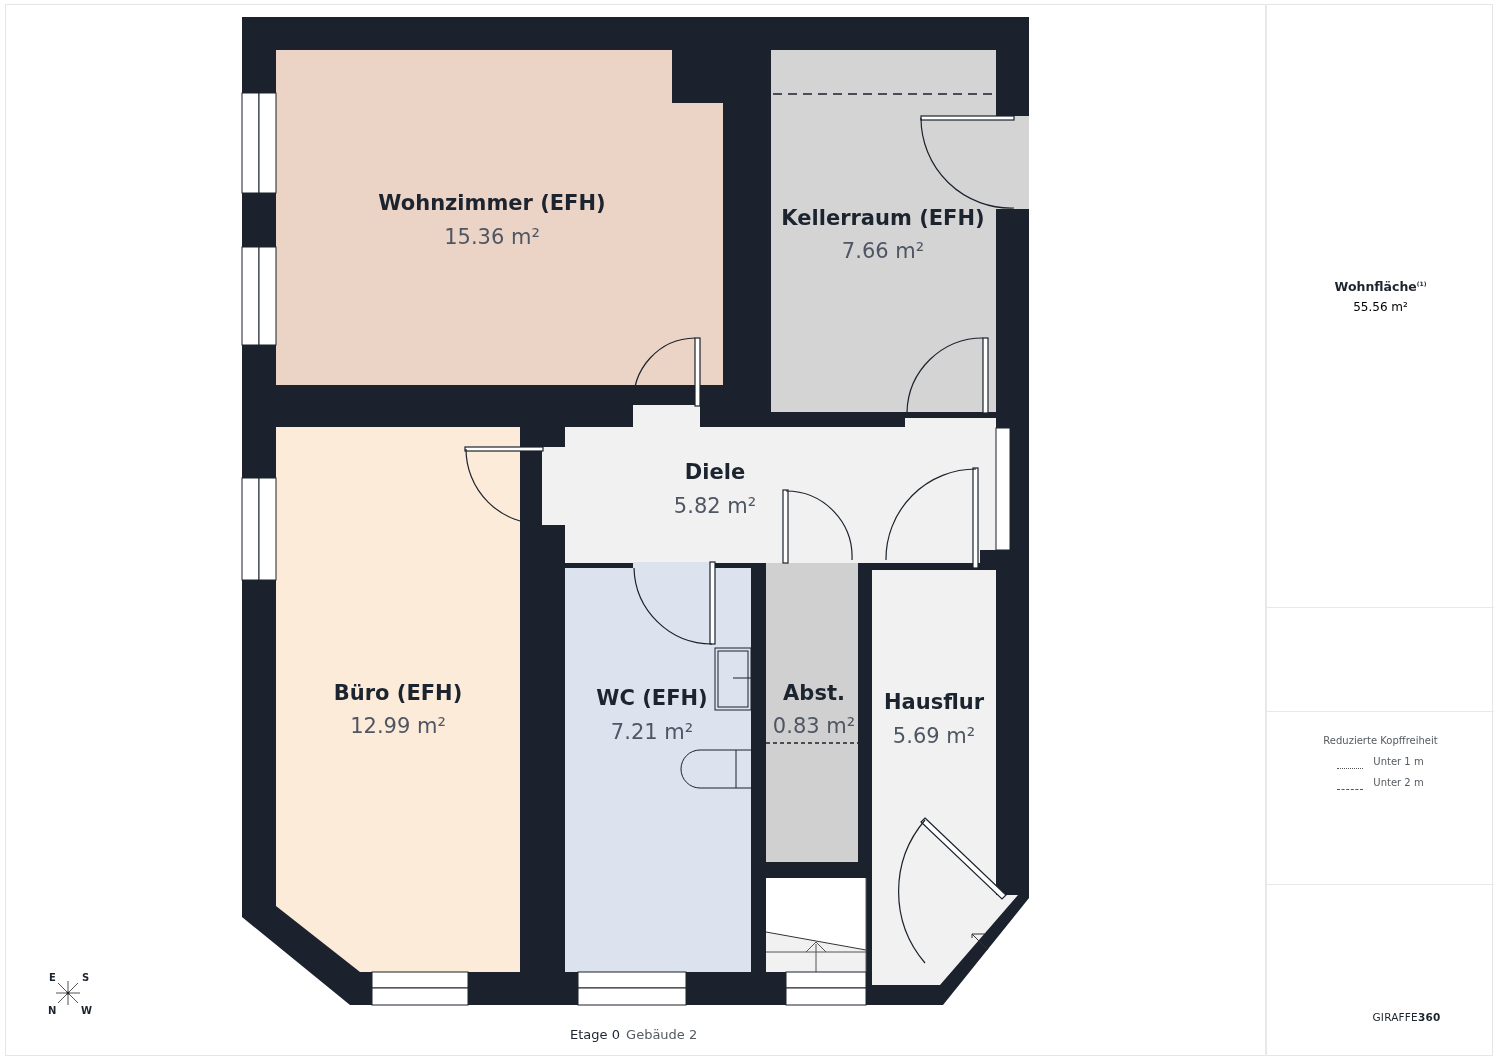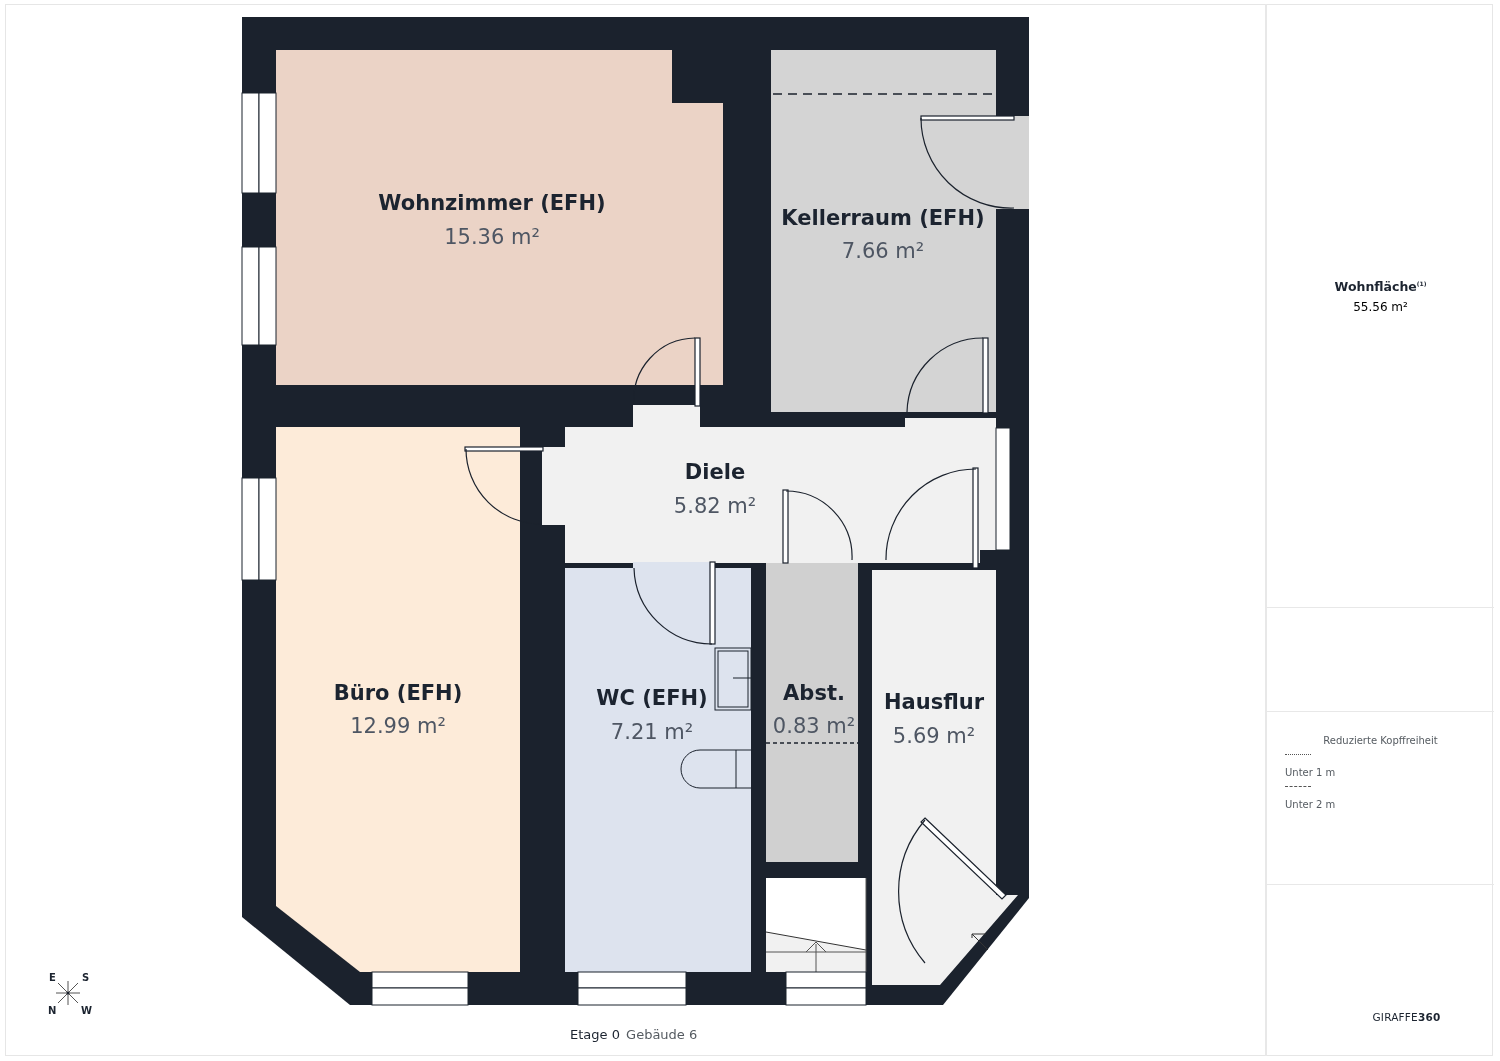--- a/index.html
+++ b/index.html
@@ -4,21 +4,21 @@
 <style>
   html, body { margin:0; padding:0; background:#ffffff; }
   body { width:1500px; height:1061px; position:relative; overflow:hidden; font-family:"DejaVu Sans", sans-serif; }
   .frame { position:absolute; left:5px; top:4px; width:1488px; height:1052px; border:1px solid #e6e6e6; box-sizing:border-box; background:#fff; }
   .sidepanel { position:absolute; left:1265px; top:4px; width:229px; height:1052px; border-left:2px solid #e8e8e8; box-sizing:border-box; }
   .sp-section { position:absolute; left:0; width:100%; text-align:center; color:#555b61; font-size:10px; line-height:15px; }
   .sp-divider { position:absolute; left:0; width:100%; height:1px; background:#e8e8e8; }
   .wf-title { font-weight:bold; color:#1c2430; font-size:12.5px; }
   .wf-title sup { font-size:6px; }
   .wf-value { font-size:12px; color:#000000; margin-top:6px; }
-  .legend-row { display:flex; justify-content:center; align-items:flex-start; gap:10px; margin:6px 0;flex-direction:column; }
+  .legend-row { display:flex; justify-content:center; align-items:flex-end; gap:10px; margin:6px 0; }
   .legend-line { width:26px; height:0; }
   .dotted { border-top:1px dotted #555; }
   .dashed { border-top:1.5px dashed #555; }
   .brand { font-size:10.5px; color:#1c2430; letter-spacing:0.2px;margin-left:26px; }
   .brand b { font-weight:bold; }
   svg text { font-family:"DejaVu Sans", sans-serif; }
   .room-name { font-weight:bold; fill:#1c2430; font-size:21px; }
   .room-area { fill:#4e5663; font-size:21px; }
   .caption { position:absolute; top:1027px; left:570px; font-size:13px; color:#1c2430; }
   .caption .b { font-weight:normal; margin-right:2px; }
@@ -134,21 +134,21 @@
         <line x1="38" y1="18" x2="18" y2="38"></line>
       <line x1="28" y1="16" x2="28" y2="40"></line>
         <line x1="16" y1="28" x2="40" y2="28"></line>
     </g>
     <circle cx="28" cy="28" r="1.5" fill="#1b222d"></circle>
   </svg>
 </div>
 
 <div class="caption">
   <span class="b">Etage 0</span>
-  <span class="n">Gebäude 6</span>
+  <span class="n">Gebäude 2</span>
 </div>
 
 <div class="sidepanel">
   <div class="sp-section" style="top:272px;">
     <div class="wf-title"><span>Wohnfläche</span><sup>(1)</sup></div>
     <div class="wf-value">55.56 m²</div>
   </div>
   <div class="sp-divider" style="top:603px;"></div>
   <div class="sp-divider" style="top:707px;"></div>
   <div class="sp-section" style="top:729px; padding:0 18px; box-sizing:border-box;">

